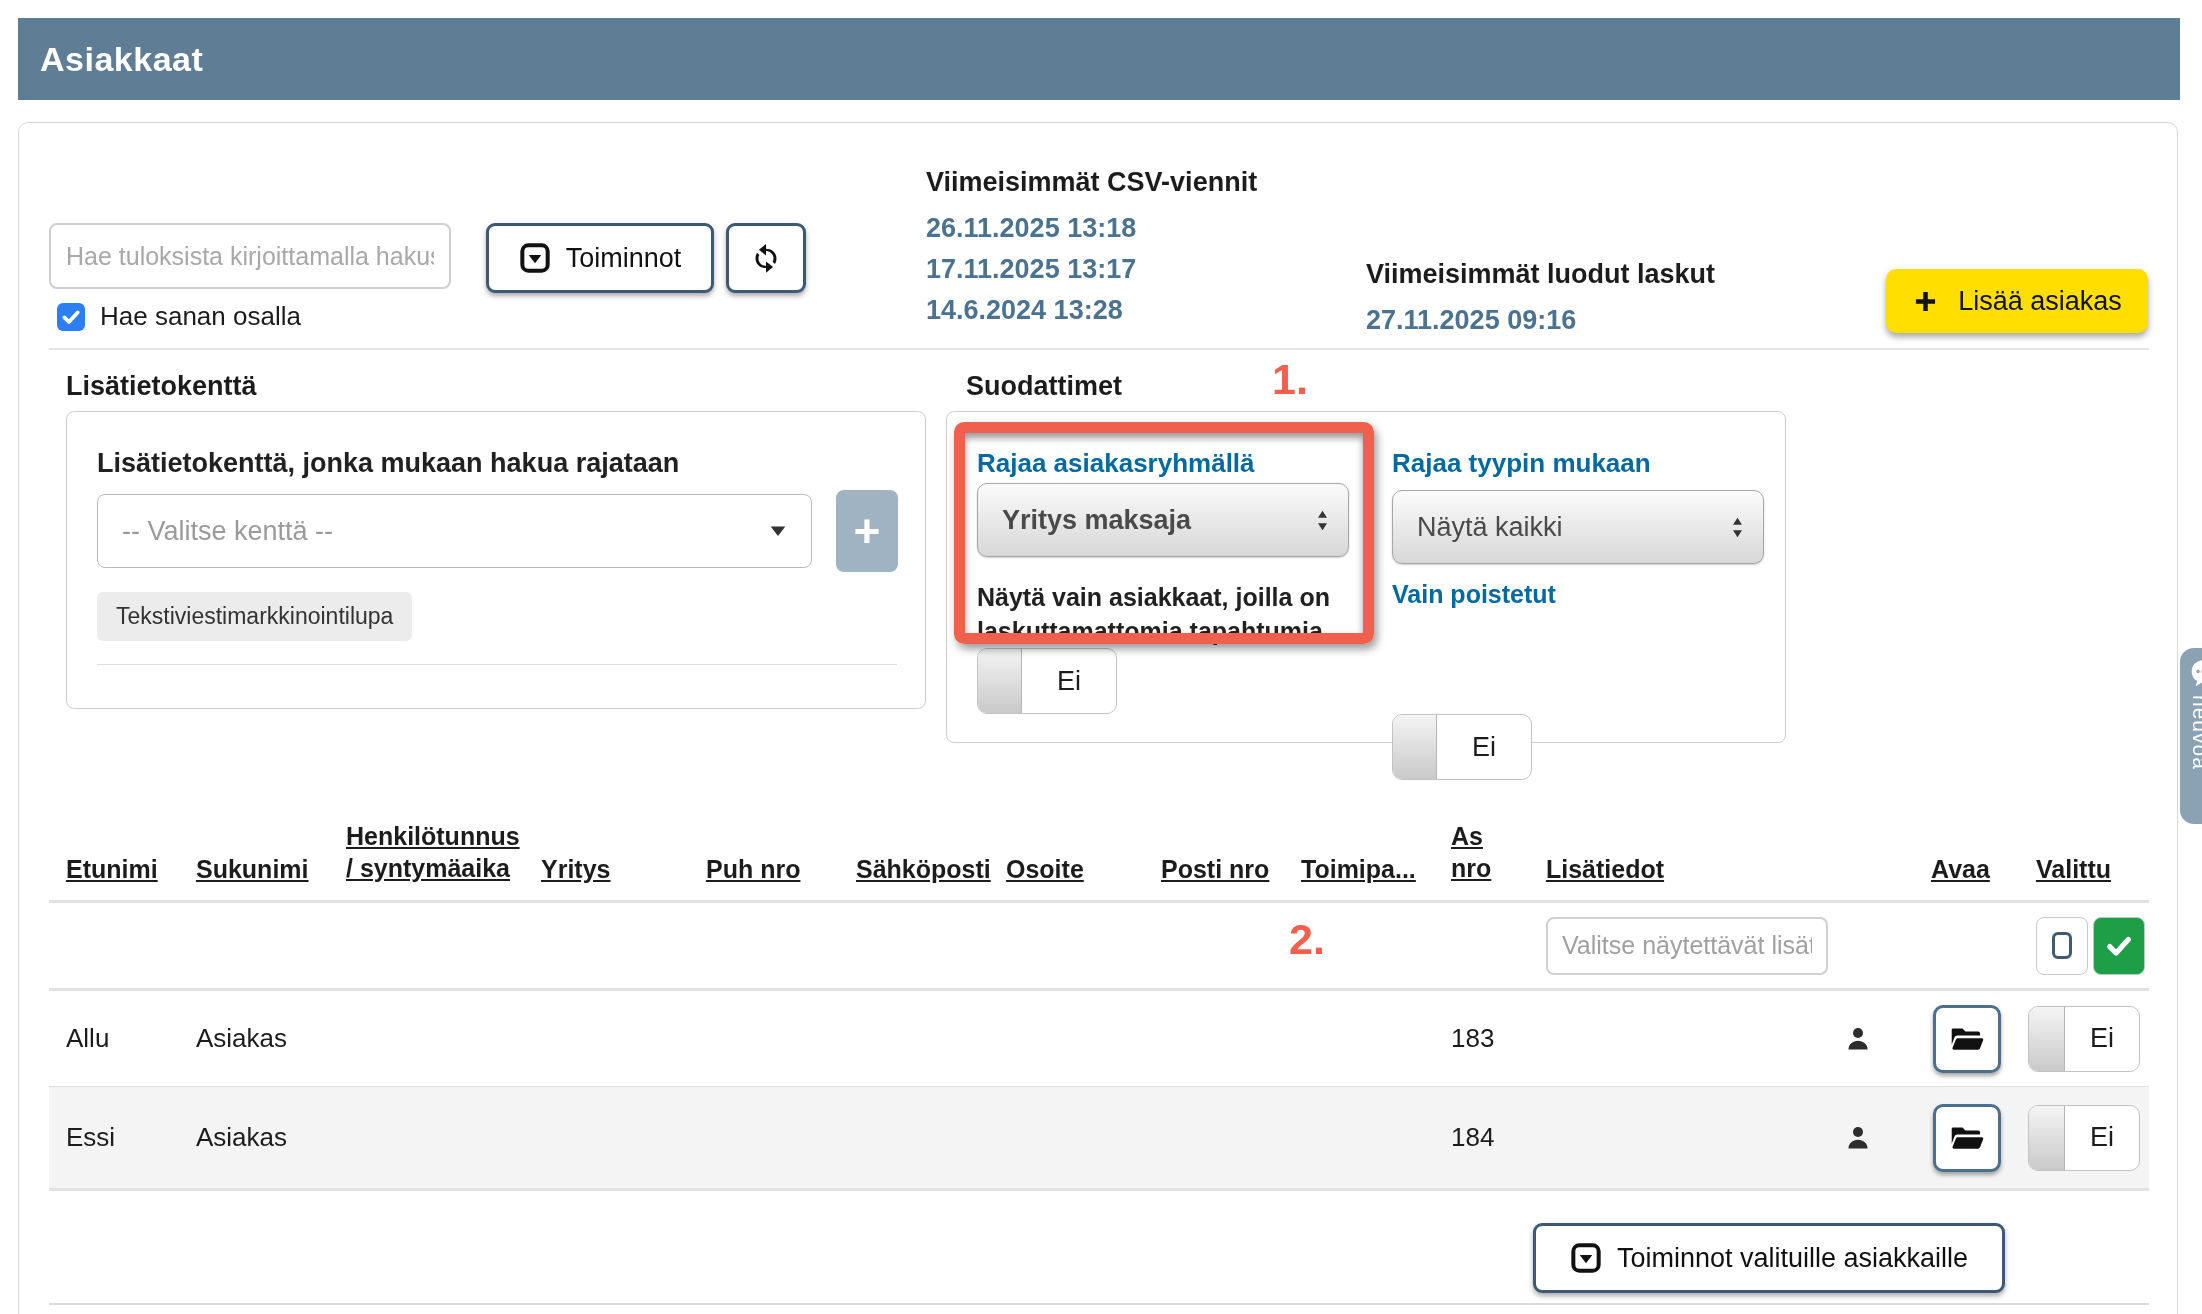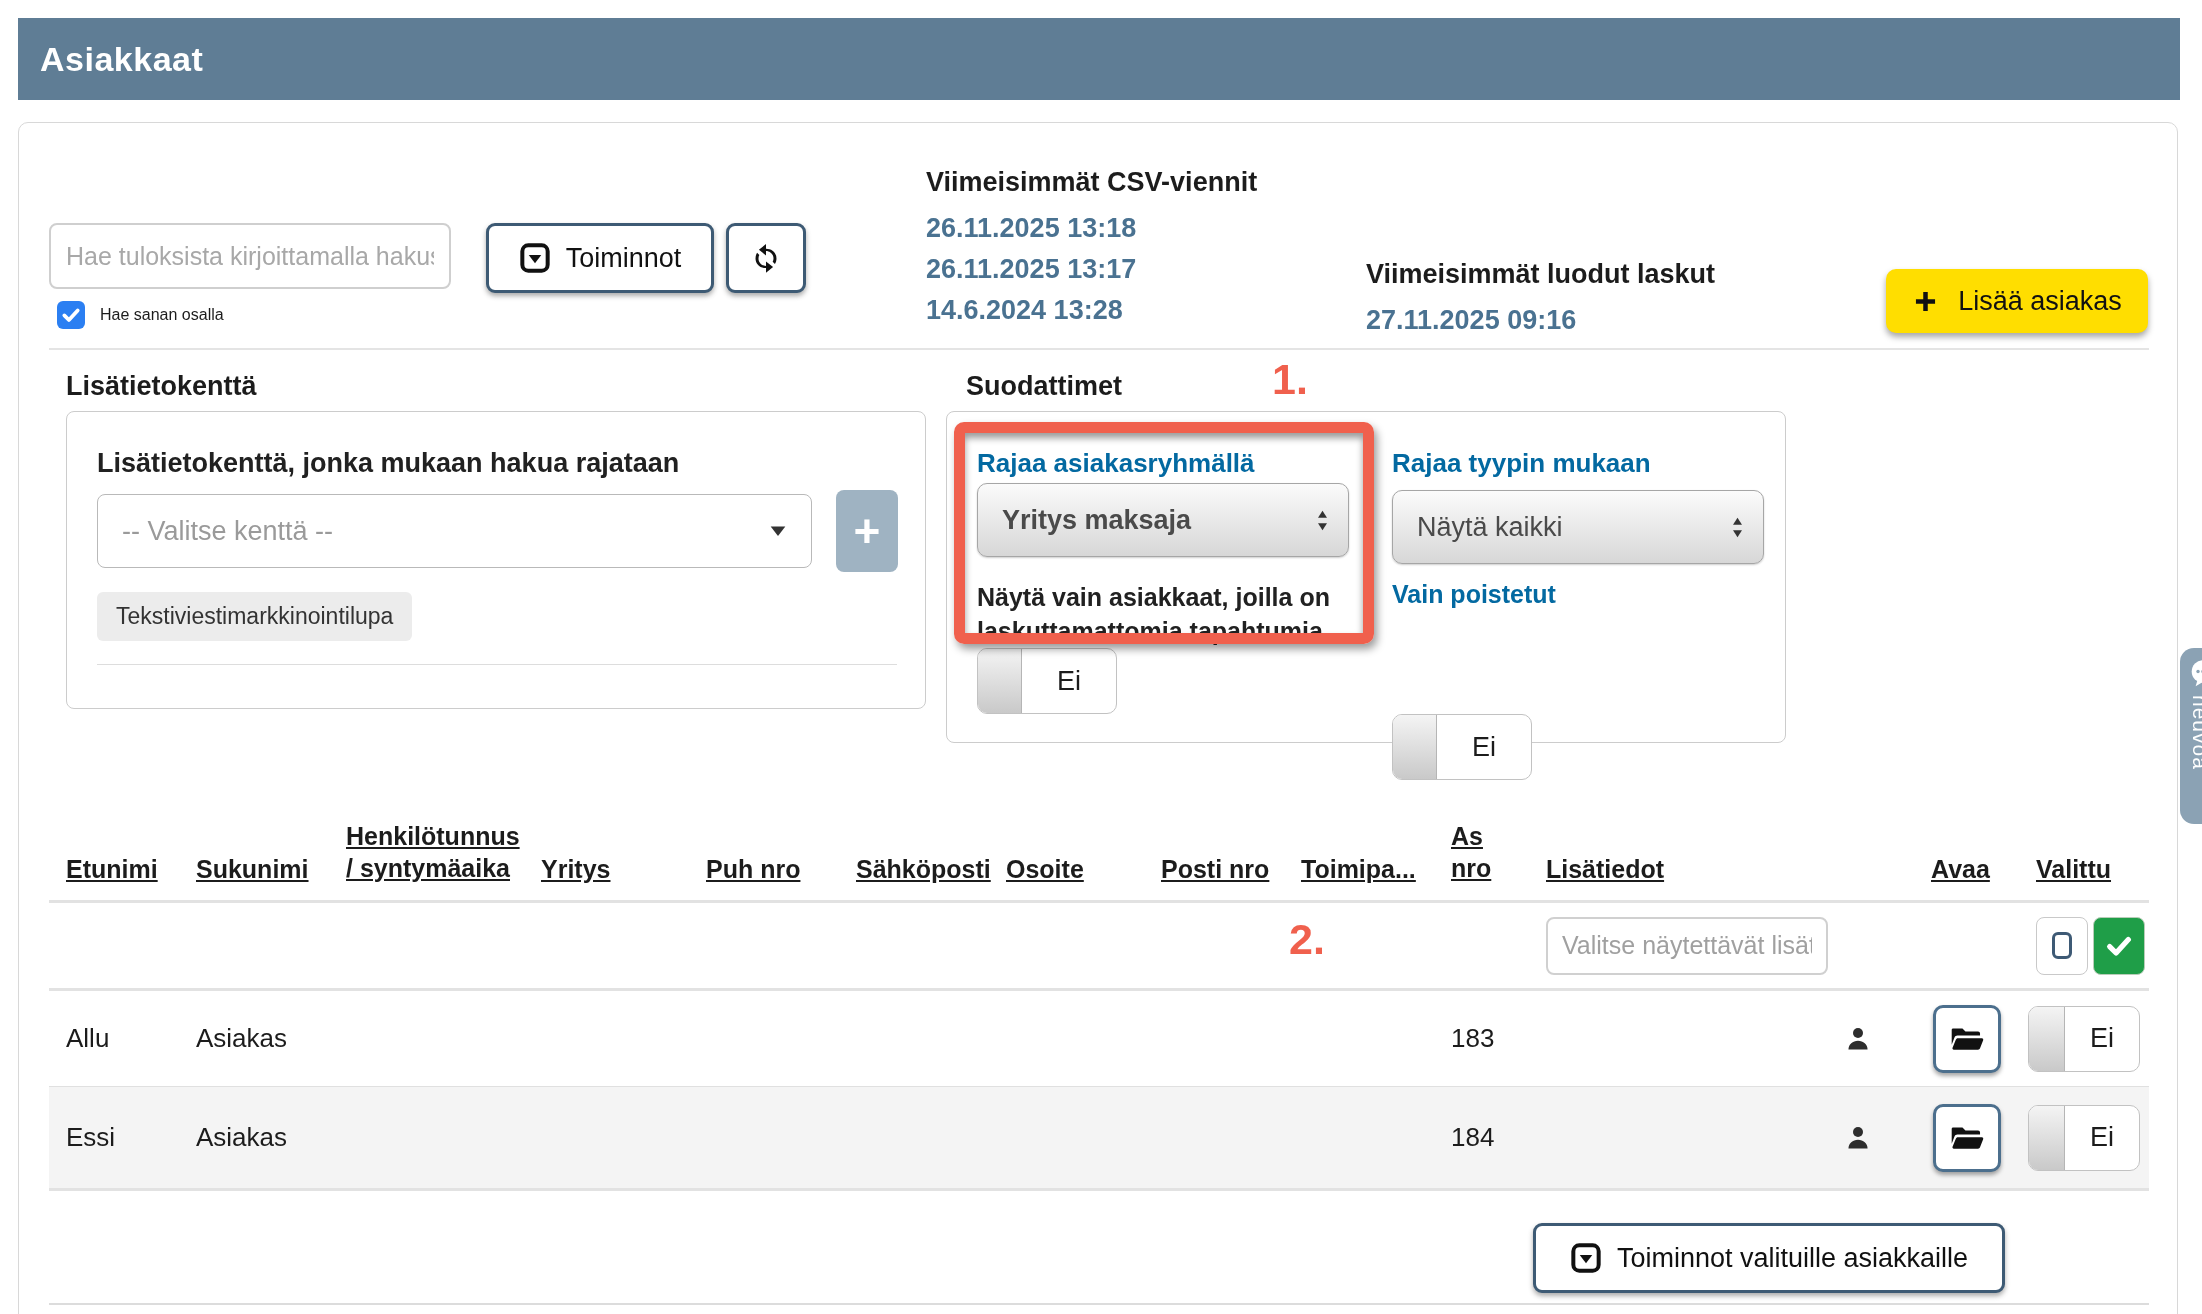--- a/index.html
+++ b/index.html
@@ -15,21 +15,21 @@
   .card { position:absolute; left:18px; top:122px; width:2160px; height:1250px; background:#fff;
           border:1px solid #d8d8d8; border-radius:10px; }
   .abs { position:absolute; }
 
   
   .search-input { left:30px; top:100px; width:402px; height:66px; border:2px solid #cfcfcf; border-radius:8px;
                   font-size:25px; padding:0 15px; color:#333; font-family:inherit; }
   .search-input::placeholder { color:#a8a8a8; }
   .wordpart { left:38px; top:178px; display:flex; align-items:center; gap:15px; }
   .cbx { width:28px; height:28px; background:#2b7ff2; border-radius:6px; display:flex; align-items:center; justify-content:center; }
-  .wordpart .lbl { font-size:16px; color:#1c1c1c;text-align:right; }
+  .wordpart .lbl { font-size:26px; color:#1c1c1c;text-align:right; }
 
   .btn-outline { background:#fff; border:3px solid #3d5a74; border-radius:9px; display:flex; align-items:center;
                  justify-content:center; gap:15px; font-size:27px; color:#111; cursor:pointer;
                  box-shadow:0 3px 5px rgba(70,70,70,.45); font-family:inherit; }
   .btn-actions { left:467px; top:100px; width:228px; height:70px; }
   .btn-refresh { left:707px; top:100px; width:80px; height:70px; }
 
   .csv-block { left:907px; top:44px; }
   .inv-block { left:1347px; top:136px; }
   .blk-title { font-size:27px; font-weight:bold; color:#1c1c1c; margin-bottom:10px; }
@@ -157,21 +157,21 @@
     <button class="abs btn-outline btn-refresh">
       <svg viewBox="0 0 24 24" width="34" height="34" fill="#111">
         <path d="M12 5.5V2.2L7 6.2l5 4V7c2.9 0 5.3 2.4 5.3 5.3 0 .9-.2 1.7-.6 2.4l1.6 1.6c.7-1.2 1.1-2.5 1.1-4C19.4 8.2 16.1 5.5 12 5.5z"></path>
         <path d="M12 17.6c-2.9 0-5.3-2.4-5.3-5.3 0-.9.2-1.7.6-2.4L5.7 8.3c-.7 1.2-1.1 2.5-1.1 4 0 4.1 3.3 6.8 7.4 6.8v3.3l5-4-5-4z"></path>
       </svg>
     </button>
 
     <div class="abs csv-block">
       <div class="blk-title">Viimeisimmät CSV-viennit</div>
       <a class="blk-link">26.11.2025 13:18</a>
-      <a class="blk-link">26.11.2025 13:17</a>
+      <a class="blk-link">17.11.2025 13:17</a>
       <a class="blk-link">14.6.2024 13:28</a>
     </div>
     <div class="abs inv-block">
       <div class="blk-title">Viimeisimmät luodut laskut</div>
       <a class="blk-link">27.11.2025 09:16</a>
     </div>
 
     <button class="abs btn-add">
       <svg viewBox="0 0 24 24" width="27" height="27" fill="#111">
           <path d="M10 3.5h4v6.5H20.5v4H14v6.5h-4V14H3.5v-4H10z"></path>

